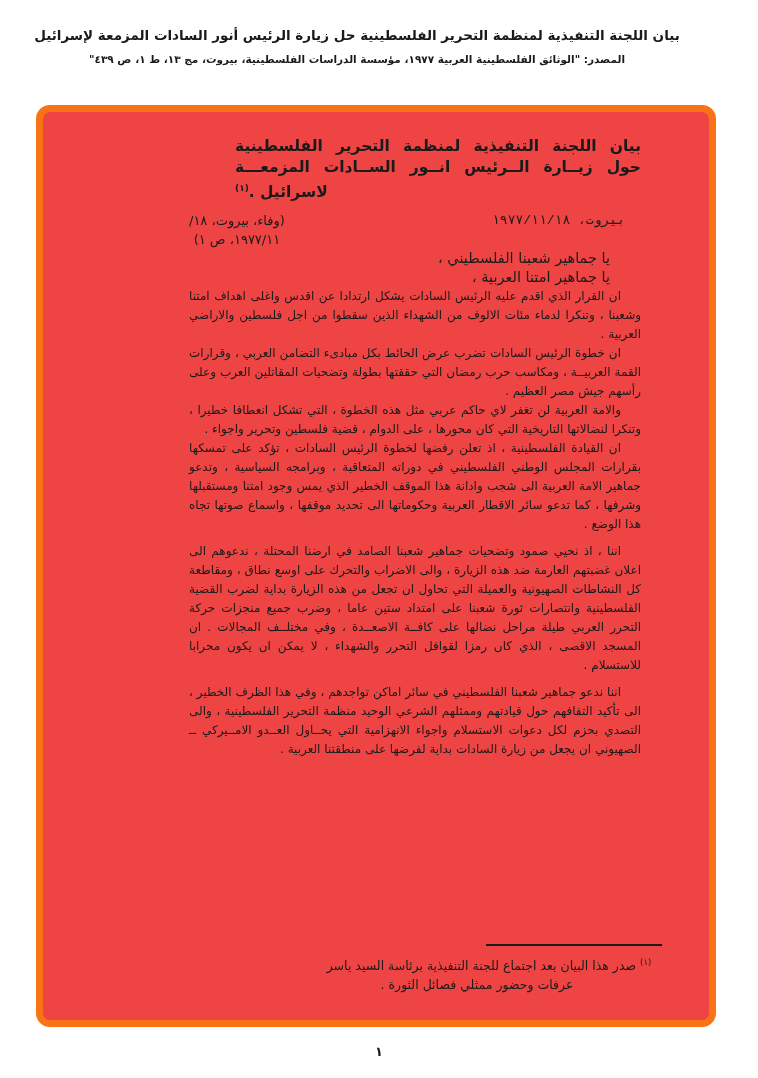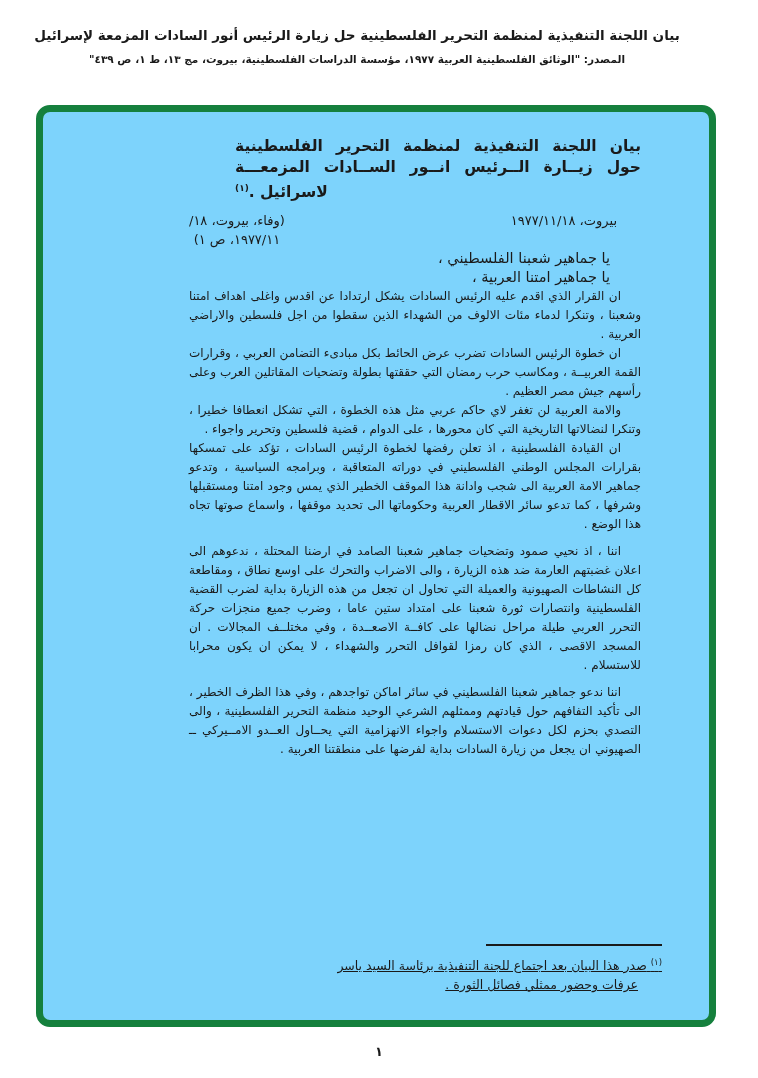--- a/index.html
+++ b/index.html
@@ -7,40 +7,40 @@
     width:758px;height:1078px;position:relative;overflow:hidden;
     font-family:"DejaVu Sans",sans-serif;color:#1a1a1a;
   }
   
   .page-header{position:absolute;top:27px;left:0;width:714px;text-align:center;direction:rtl;}
   .header-title{font-size:13.5px;font-weight:bold;white-space:nowrap;}
   .header-source{font-size:10.5px;font-weight:bold;white-space:nowrap;margin-top:10px;}
   
   .doc-box{
     position:absolute;left:36px;top:105px;width:666px;height:908px;
-    border:7px solid #15803d;border-radius:14px;background:#7dd3fc;
+    border:7px solid #f97316;border-radius:14px;background:#ef4444;
   }
   .doc-column{direction:rtl;width:452px;margin:24px 68px 0 auto;}
   .doc-title{width:406px;font-weight:bold;font-size:15.5px;line-height:21px;}
   .t-just{text-align:justify;text-align-last:justify;}
   .t-last{text-align:left;}
   .t-last sup{font-size:9px;}
   .dateline{display:flex;justify-content:space-between;align-items:flex-start;
     margin-top:8px;font-size:13px;line-height:19px;}
-  .date-place{margin-right:24px;}
+  .date-place{margin-right:16px;font-family:Liberation Mono, monospace;}
   .date-cite{text-align:center;}
   .salutations{font-size:14.5px;line-height:19px;}
   .salutation{padding-right:31px;}
   .para{margin:0;font-size:12px;line-height:19px;text-align:justify;text-indent:20px;}
   .para.gap{margin-top:8px;}
   
   .footnote{position:absolute;top:944px;right:96px;width:346px;direction:rtl;
     font-size:12.5px;line-height:19px;}
   .footnote-rule{width:176px;height:2px;background:#1a1a1a;margin-bottom:7px;}
-  .footnote-text{padding-right:24px;text-indent:-24px;text-align:right;text-decoration:underline;}
+  .footnote-text{padding-right:24px;text-indent:-24px;text-align:center;}
   .footnote-text sup{font-size:8.5px;}
   
   .page-number{position:absolute;top:1044px;left:0;width:758px;text-align:center;
     font-size:13px;font-weight:bold;}
 </style>
 </head>
 <body>
 
 <div class="page">
 

